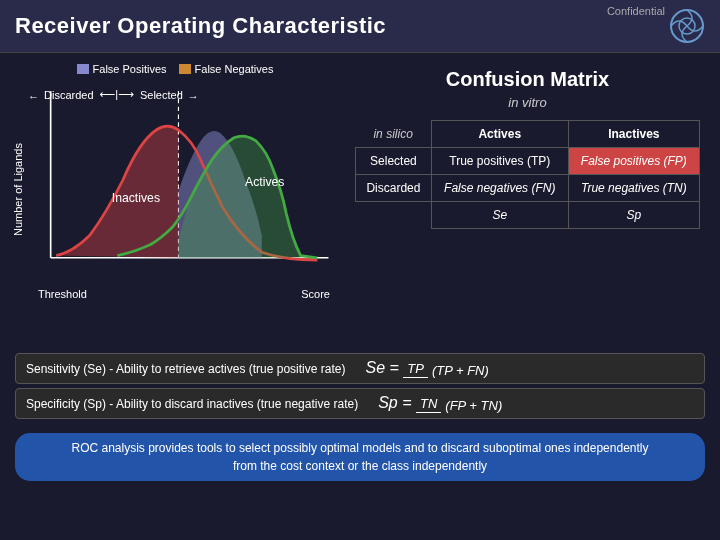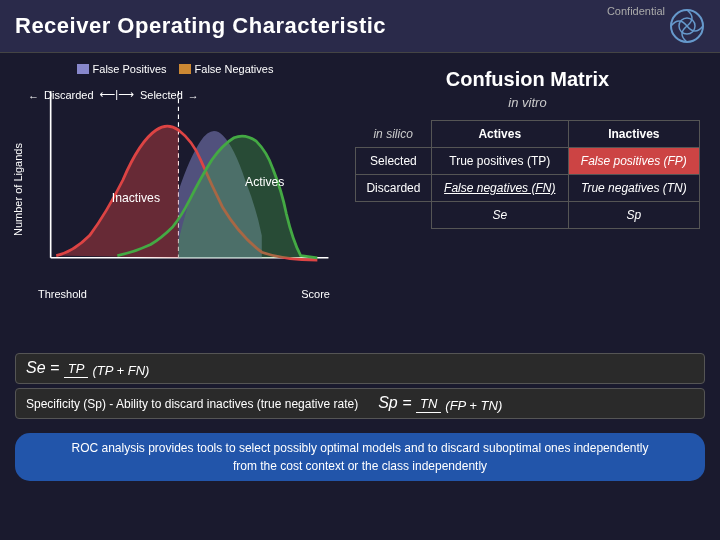--- a/index.html
+++ b/index.html
@@ -160,21 +160,21 @@
       background: transparent;
       font-weight: bold;
       color: white;
     }
     .actives-header { color: white; font-weight: bold; }
     .inactives-header { color: white; font-weight: bold; }
     .selected-row-label { color: white; }
     .discarded-row-label { color: white; }
     .tp-cell { background: transparent; color: white; }
     .fp-cell { background: #cc4444; color: white; font-style: italic; }
-    .fn-cell { background: transparent; color: white; font-style: italic; text-decoration: underline; }
+    .fn-cell { background: transparent; color: white; font-style: italic; }
     .tn-cell { background: transparent; color: white; font-style: italic; }
     .se-cell { background: transparent; color: white; font-style: italic; }
     .sp-cell { background: transparent; color: white; font-style: italic; }
 
     
     .formulas {
       padding: 5px 15px;
     }
 
     .formula-box {
@@ -327,20 +327,21 @@
           <td class="sp-cell">Sp</td>
         </tr>
       </tbody>
     </table>
   </div>
 </div>
 
 <div class="formulas">
 
   <div class="formula-box">
+    <span class="formula-text">Sensitivity (Se) - Ability to retrieve actives (true positive rate)</span>
     <span class="formula-math">
       <span>Se =</span>
       <span class="formula-fraction">
         <span class="formula-numerator">TP</span>
         <span class="formula-denominator">(TP + FN)</span>
       </span>
     </span>
   </div>
 
   <div class="formula-box">

